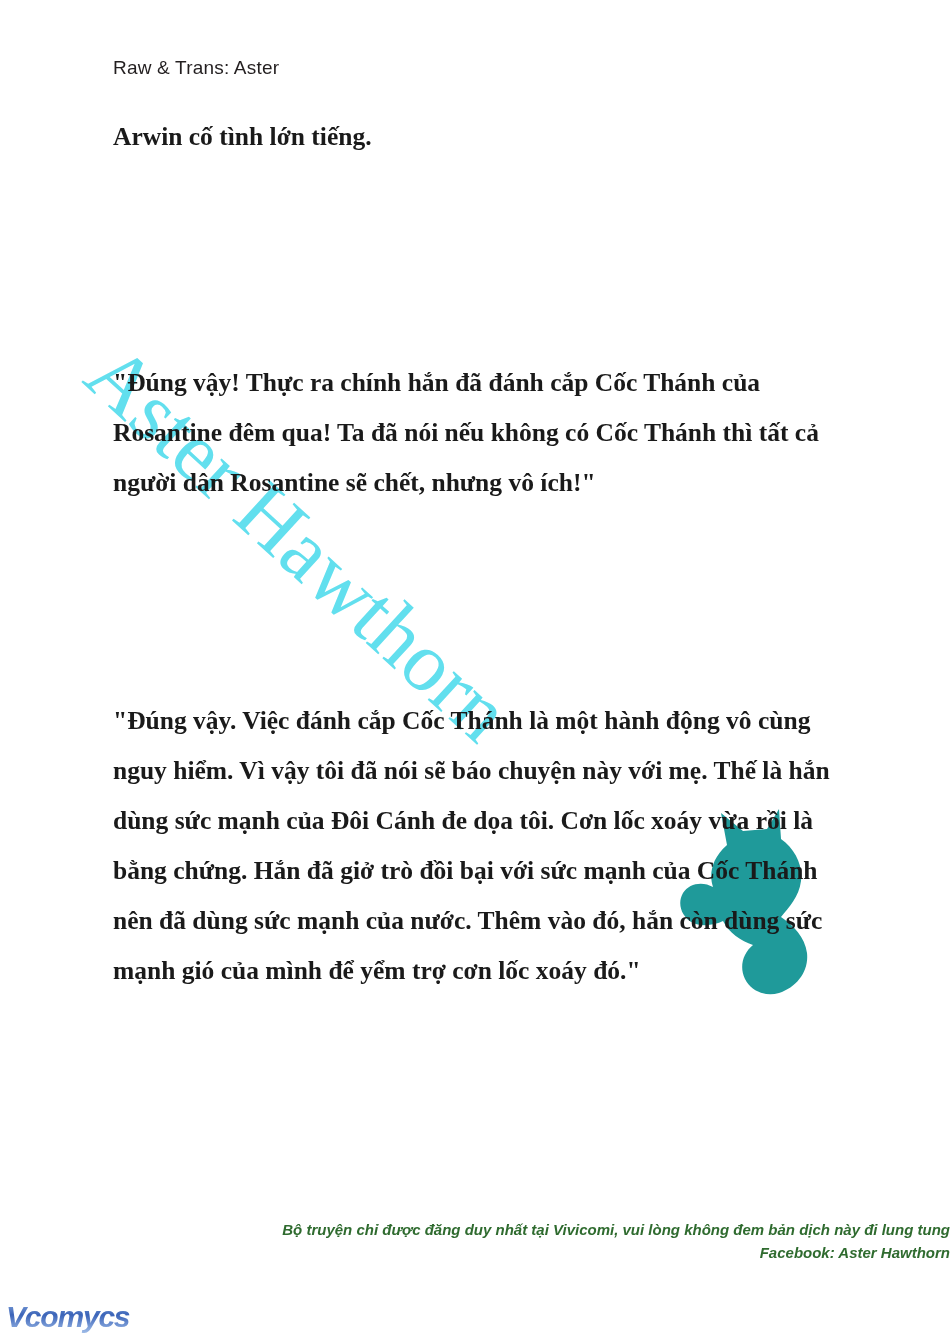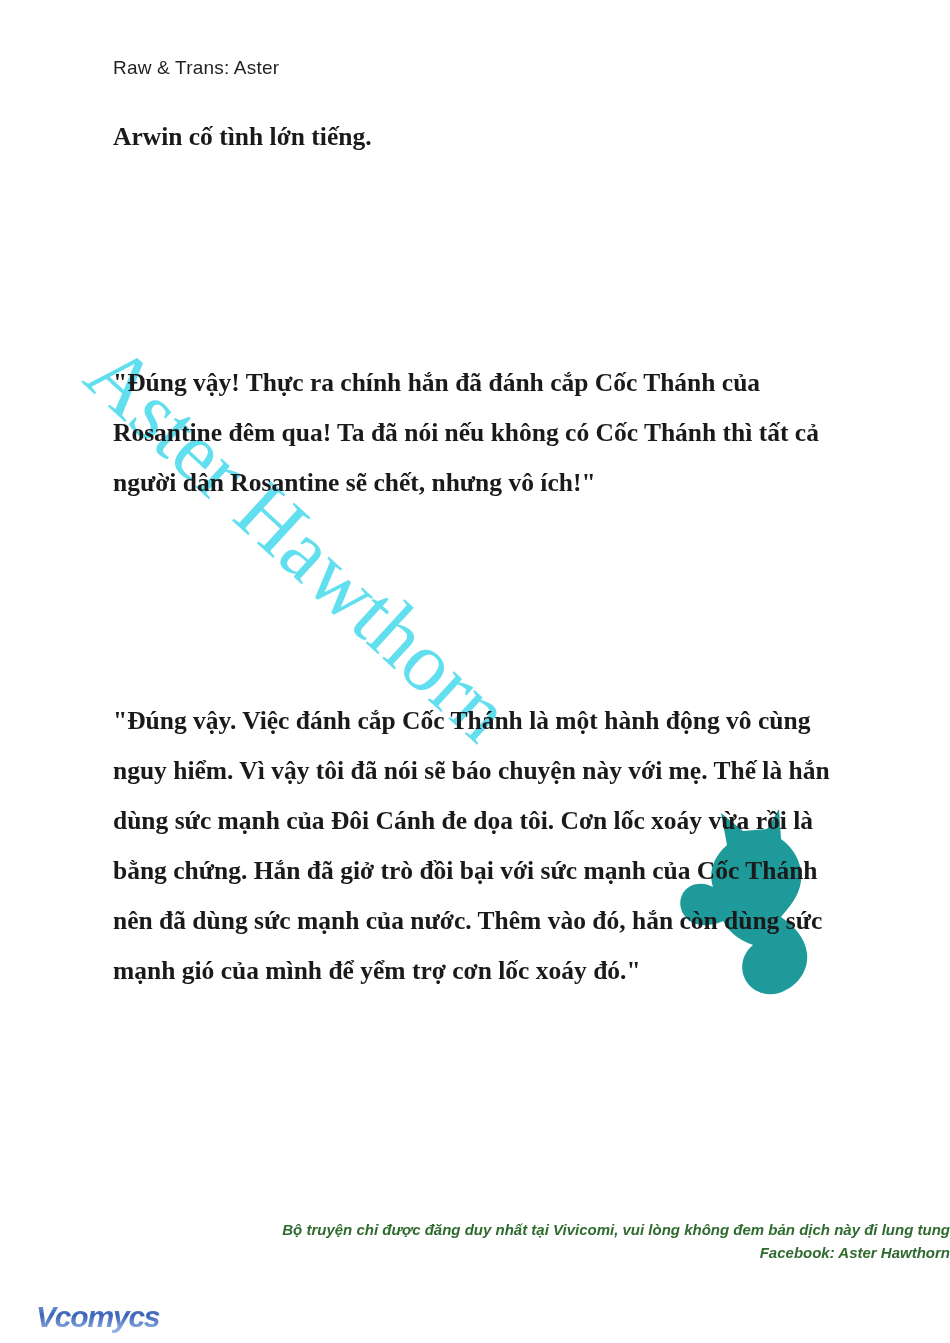--- a/index.html
+++ b/index.html
@@ -97,21 +97,21 @@
     line-height: 23px;
     color: #2f6b2f;
     z-index: 5;
     margin-left: 21px;
   }
   #footer-note div { white-space: nowrap; }
 
   
   #logo {
     position: absolute;
-    left: 34px;
+    left: 4px;
     top: 1296px;
     width: 140px;
     height: 42px;
     z-index: 5;
   }
 </style>
 </head>
 <body>
 
 <div id="page">

